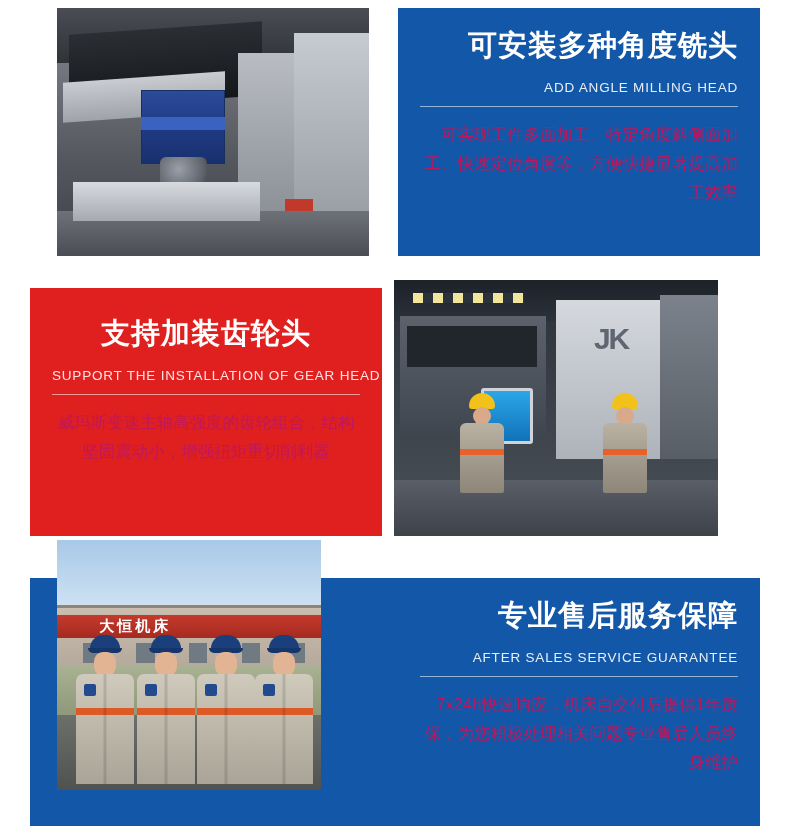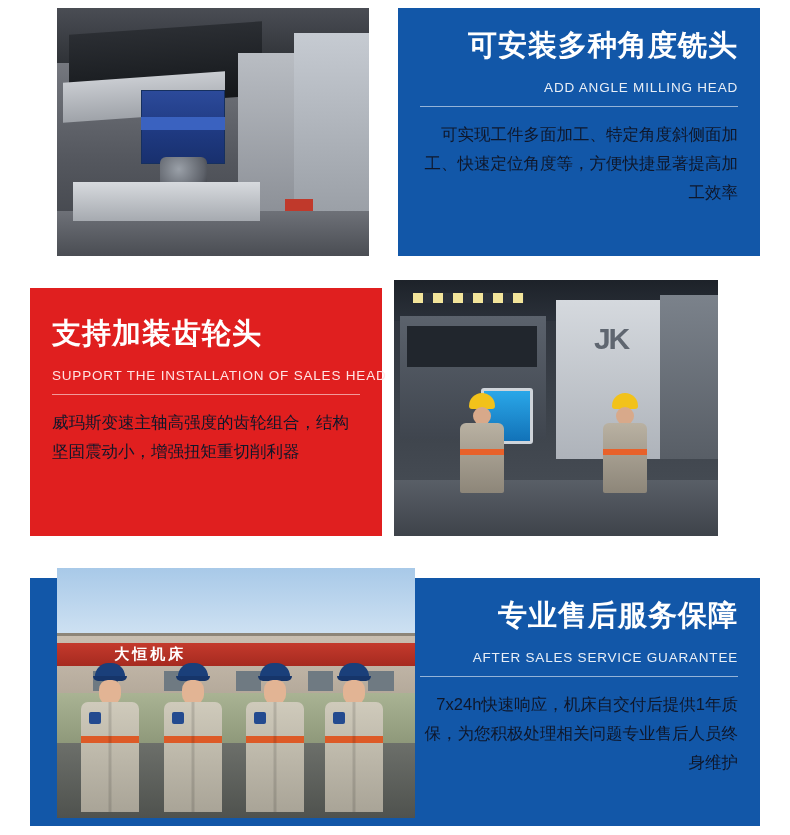--- a/index.html
+++ b/index.html
@@ -44,25 +44,25 @@
     margin-top: 18px;
     white-space: nowrap;
   }
   .divider {
     height: 1px;
     background: rgba(255,255,255,0.55);
     margin: 11px 0 13px 0;
   }
   .body-cn {
     font-size: 16.5px;
-    color: #0f172a;
+    color: #be185d;
     line-height: 1.75;
   }
   .align-right { text-align: right; }
-  .align-left  { text-align: left; }
+  .align-left  { text-align: center; }
 
   
   .title-cn-red { color: #ffffff; }
   .title-en-red { color: #ffe3e3; }
 
   
   .photo { position: absolute; overflow: hidden; }
 
   
   .photo1 {
@@ -301,28 +301,28 @@
       <div class="w-helmet"></div>
       <div class="w-face"></div>
       <div class="w-body">
         <div class="w-stripe"></div>
       </div>
     </div>
   </div>
 
   <div class="text-block align-left" style="left:30px; top:318px; width:352px;">
     <div class="title-cn title-cn-red">支持加装齿轮头</div>
-    <div class="title-en title-en-red">SUPPORT THE INSTALLATION OF SALES HEAD</div>
+    <div class="title-en title-en-red">SUPPORT THE INSTALLATION OF GEAR HEAD</div>
     <div class="divider"></div>
     <div class="body-cn">威玛斯变速主轴高强度的齿轮组合，结构坚固震动小，增强扭矩重切削利器</div>
   </div>
 
   <div class="panel panel-blue" style="left:30px; top:578px; width:730px; height:248px;"></div>
 
-  <div class="photo photo3" style="left:57px; top:568px; width:358px; height:250px;padding-left:41px;">
+  <div class="photo photo3" style="left:57px; top:540px; width:264px; height:250px;padding-left:41px;">
     <div class="p3-sky"></div>
     <div class="p3-building"></div>
     <div class="p3-red-band"></div>
     <div class="p3-sign">大恒机床</div>
     <div class="p3-win" style="left:10%;"></div>
     <div class="p3-win" style="left:30%;"></div>
     <div class="p3-win" style="left:50%;"></div>
     <div class="p3-win" style="left:70%;"></div>
     <div class="p3-win" style="left:87%;"></div>
     <div class="p3-grass"></div>

